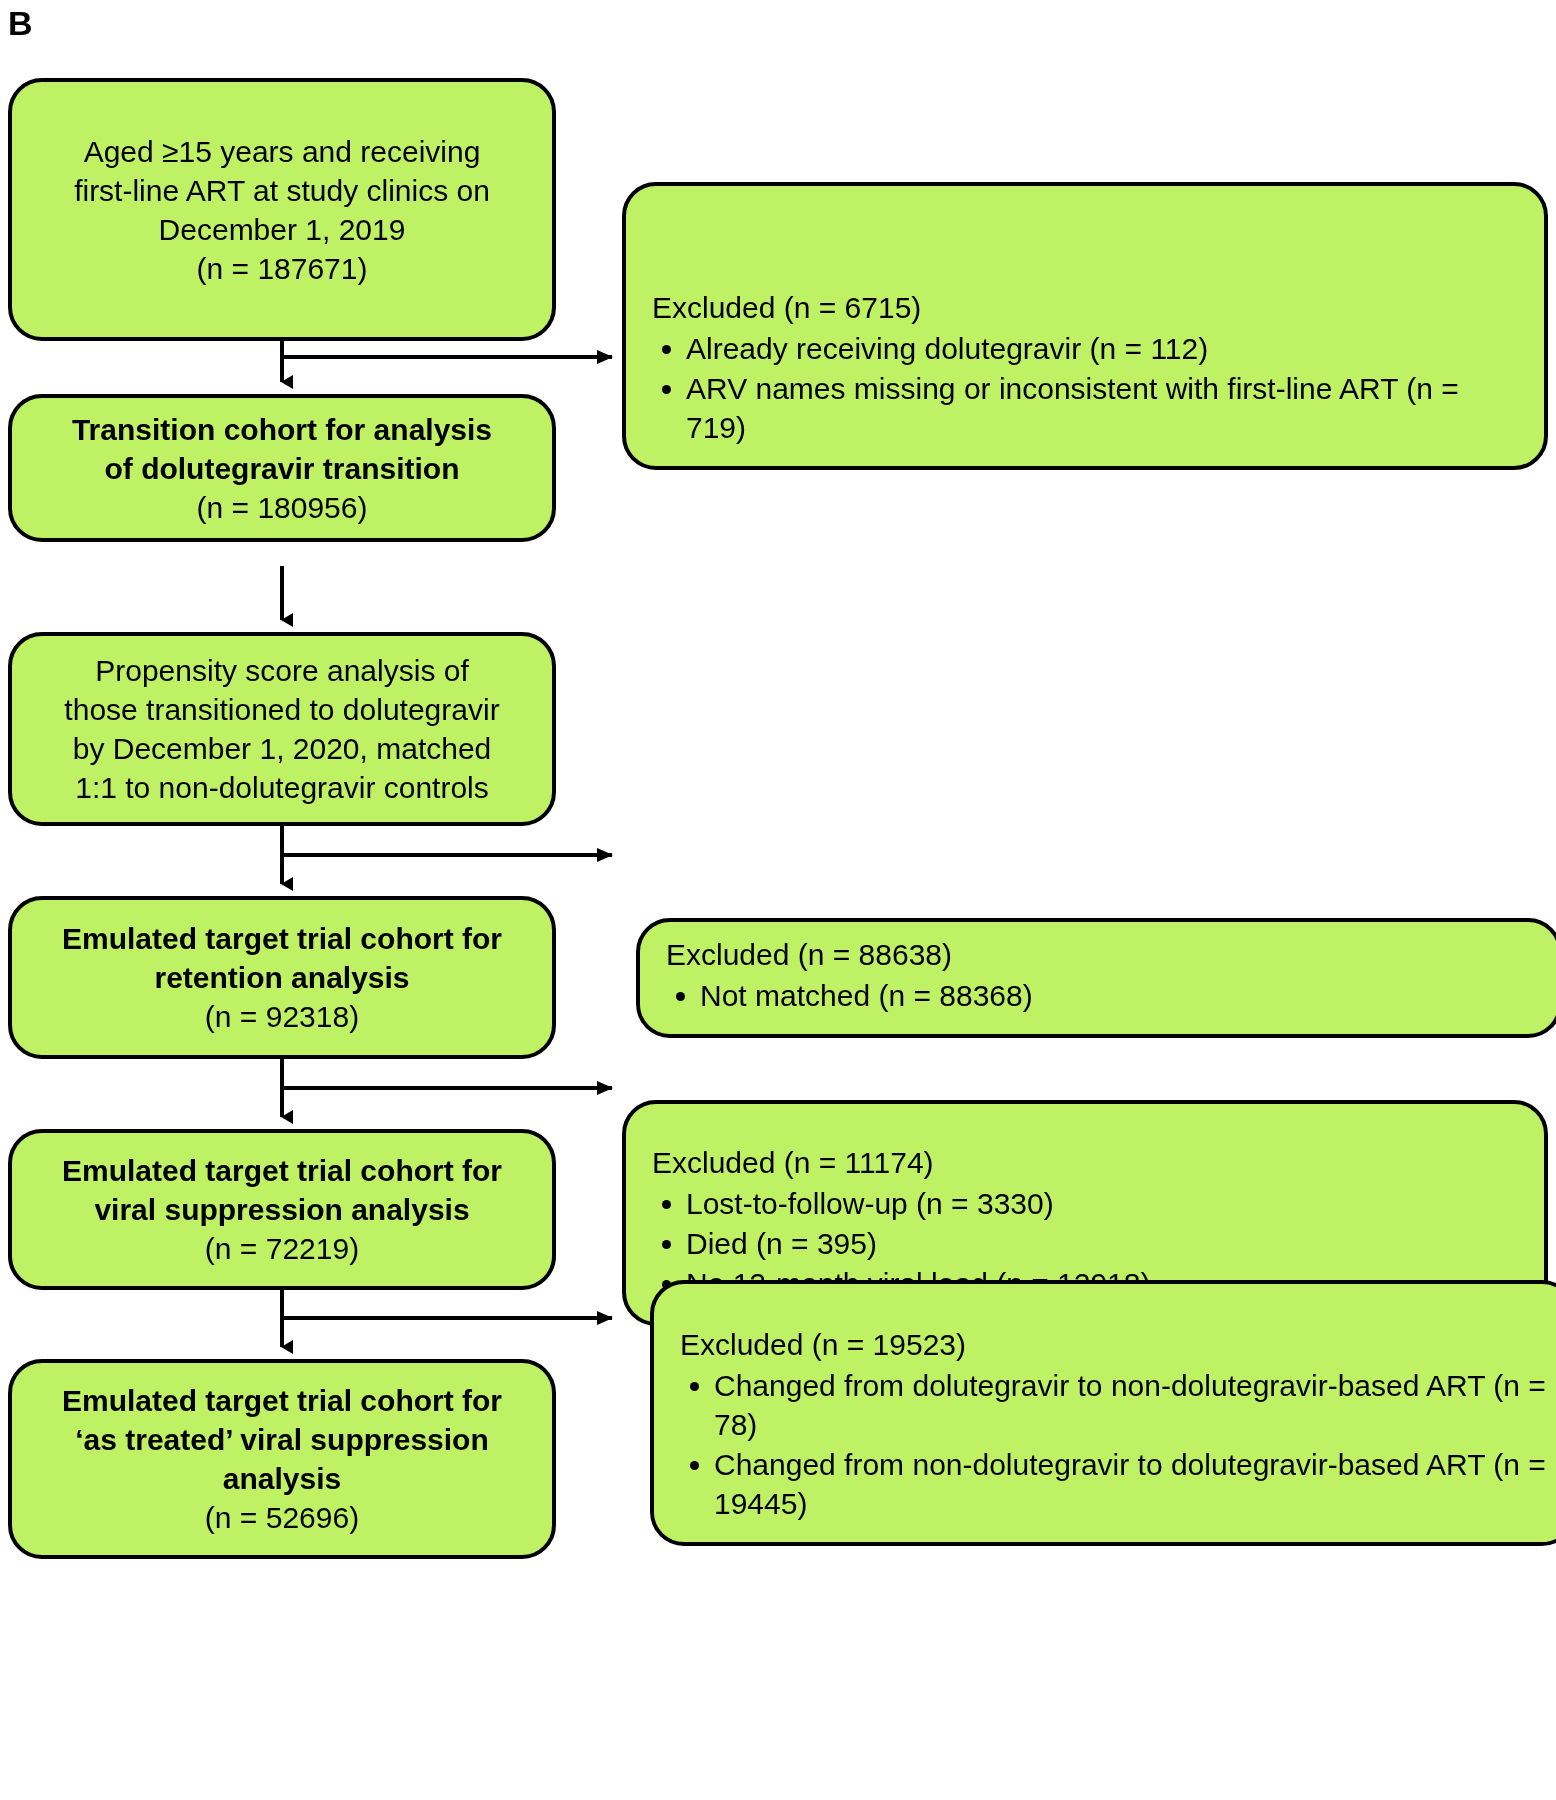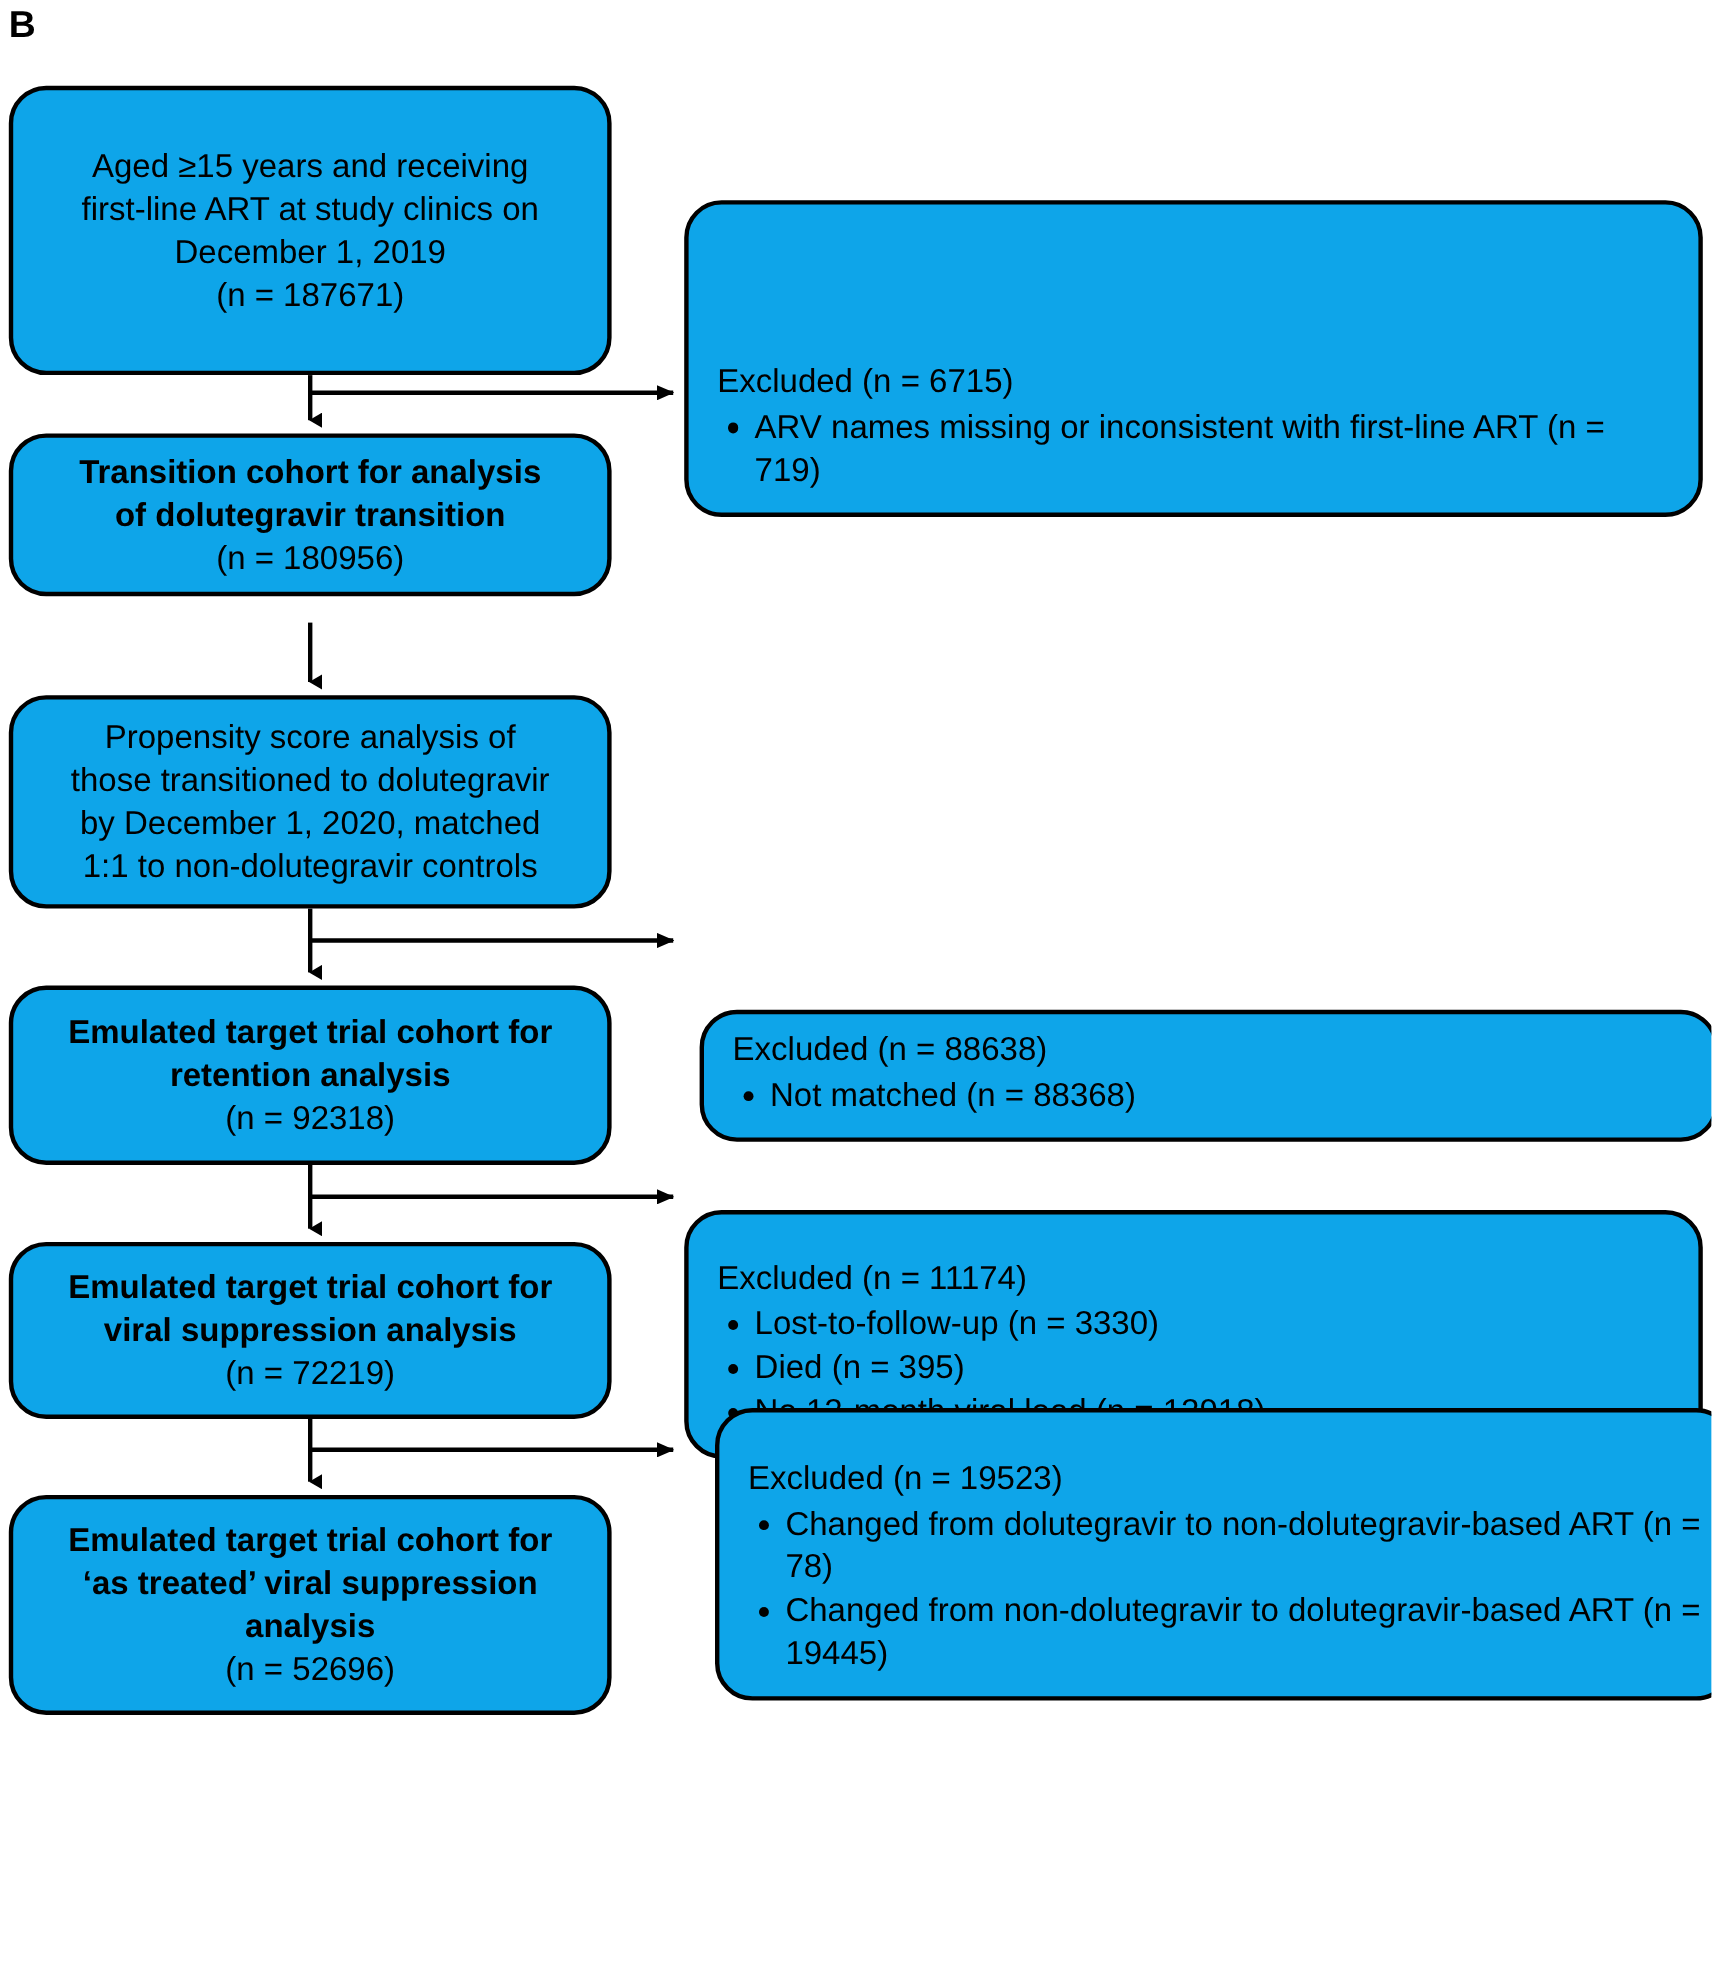--- a/index.html
+++ b/index.html
@@ -32,21 +32,21 @@
     font-weight: bold;
     font-size: 34px;
     line-height: 1;
     letter-spacing: 0.5px;
   }
   .node {
     position: absolute;
     box-sizing: border-box;
     border: 4px solid #000000;
     border-radius: 34px;
-    background: #0ea5e9;
+    background: #bef264;
     display: flex;
     flex-direction: column;
     justify-content: center;
   }
   .node.main {
     align-items: center;
     text-align: center;
     padding: 10px 22px;
   }
   .node.excl {
@@ -162,21 +162,21 @@
   <div class="node main" style="left:8px; top:1359px; width:548px; height:200px;">
     <div class="node-line bold">Emulated target trial cohort for</div>
     <div class="node-line bold">‘as treated’ viral suppression</div>
     <div class="node-line bold">analysis</div>
     <div class="node-line">(n = 52696)</div>
   </div>
 
   <div class="node excl" style="left:622px; top:182px; width:926px; height:288px;">
     <div class="excl-title">Excluded (n = 6715)</div>
     <ul class="excl-list">
-      <li><span class="bullet-dot"></span></li>
+      <li><span class="bullet-dot"></span><span>Already receiving dolutegravir (n = 112)</span></li>
       <li><span class="bullet-dot"></span><span>ARV names missing or inconsistent with first-line ART (n = 719)</span></li>
     </ul>
   </div>
 
   <div class="node excl" style="left:636px; top:918px; width:926px; height:120px;">
     <div class="excl-title">Excluded (n = 88638)</div>
     <ul class="excl-list">
       <li><span class="bullet-dot"></span><span>Not matched (n = 88368)</span></li>
     </ul>
   </div>

